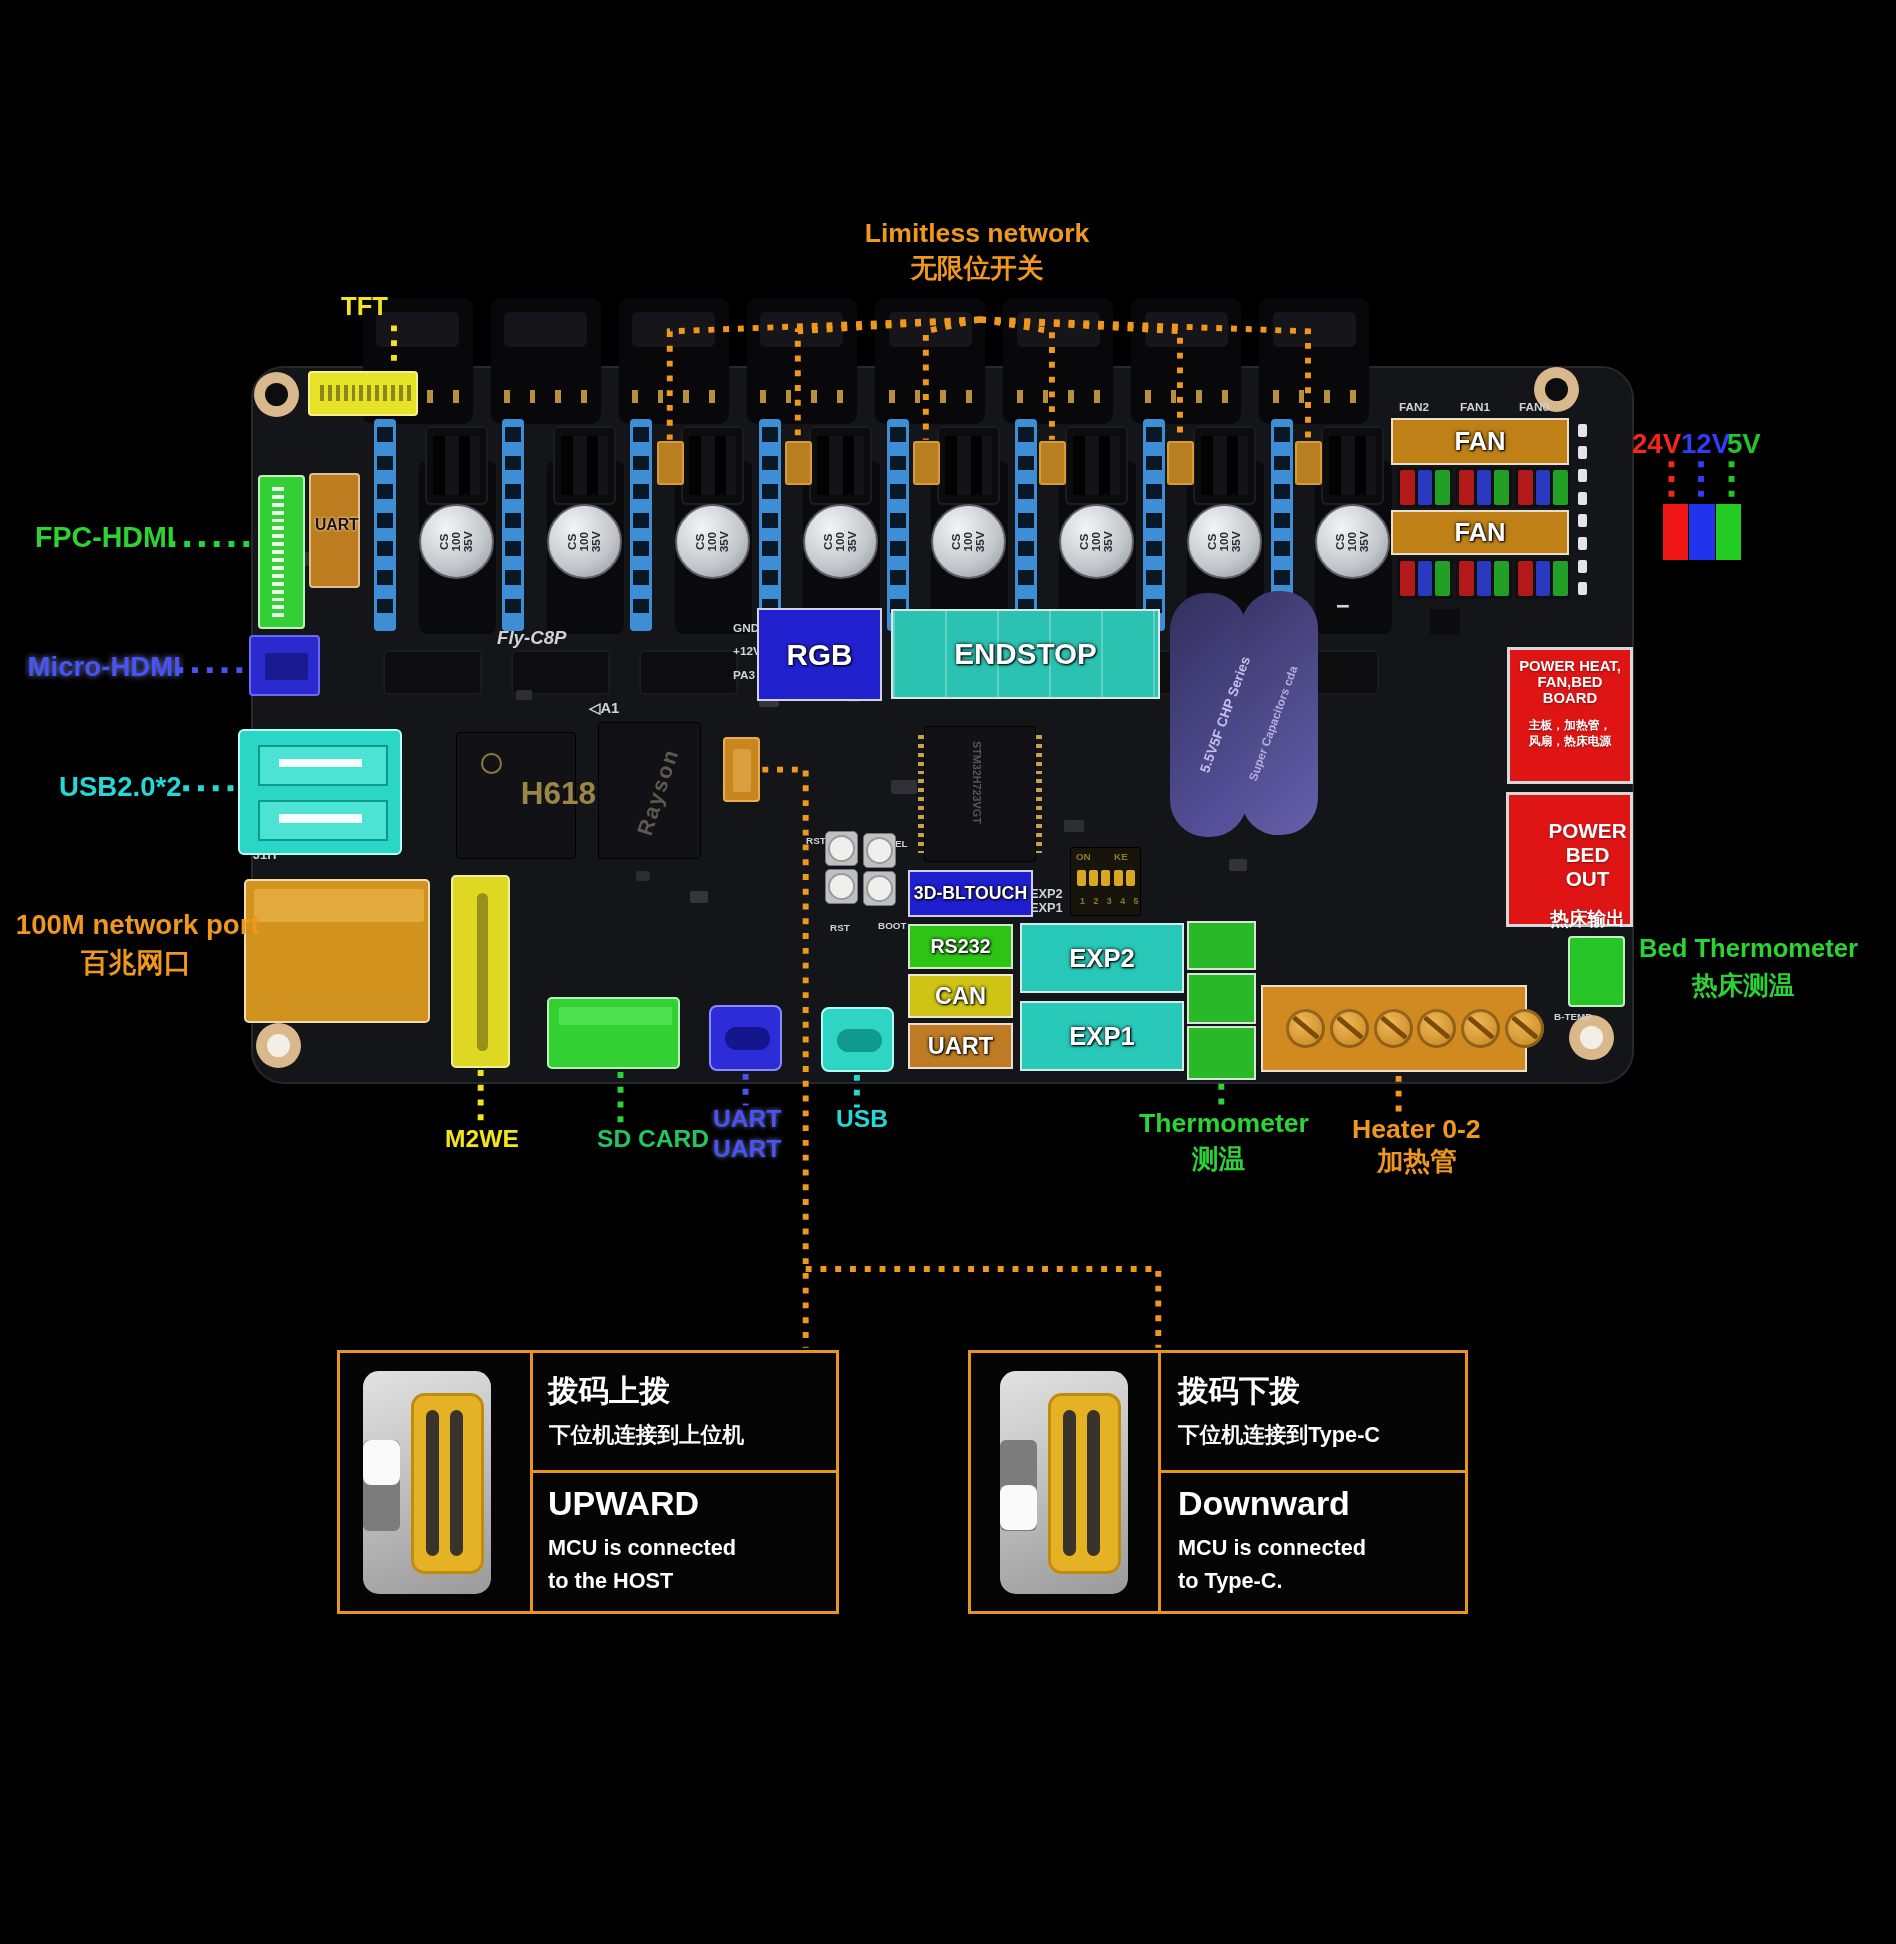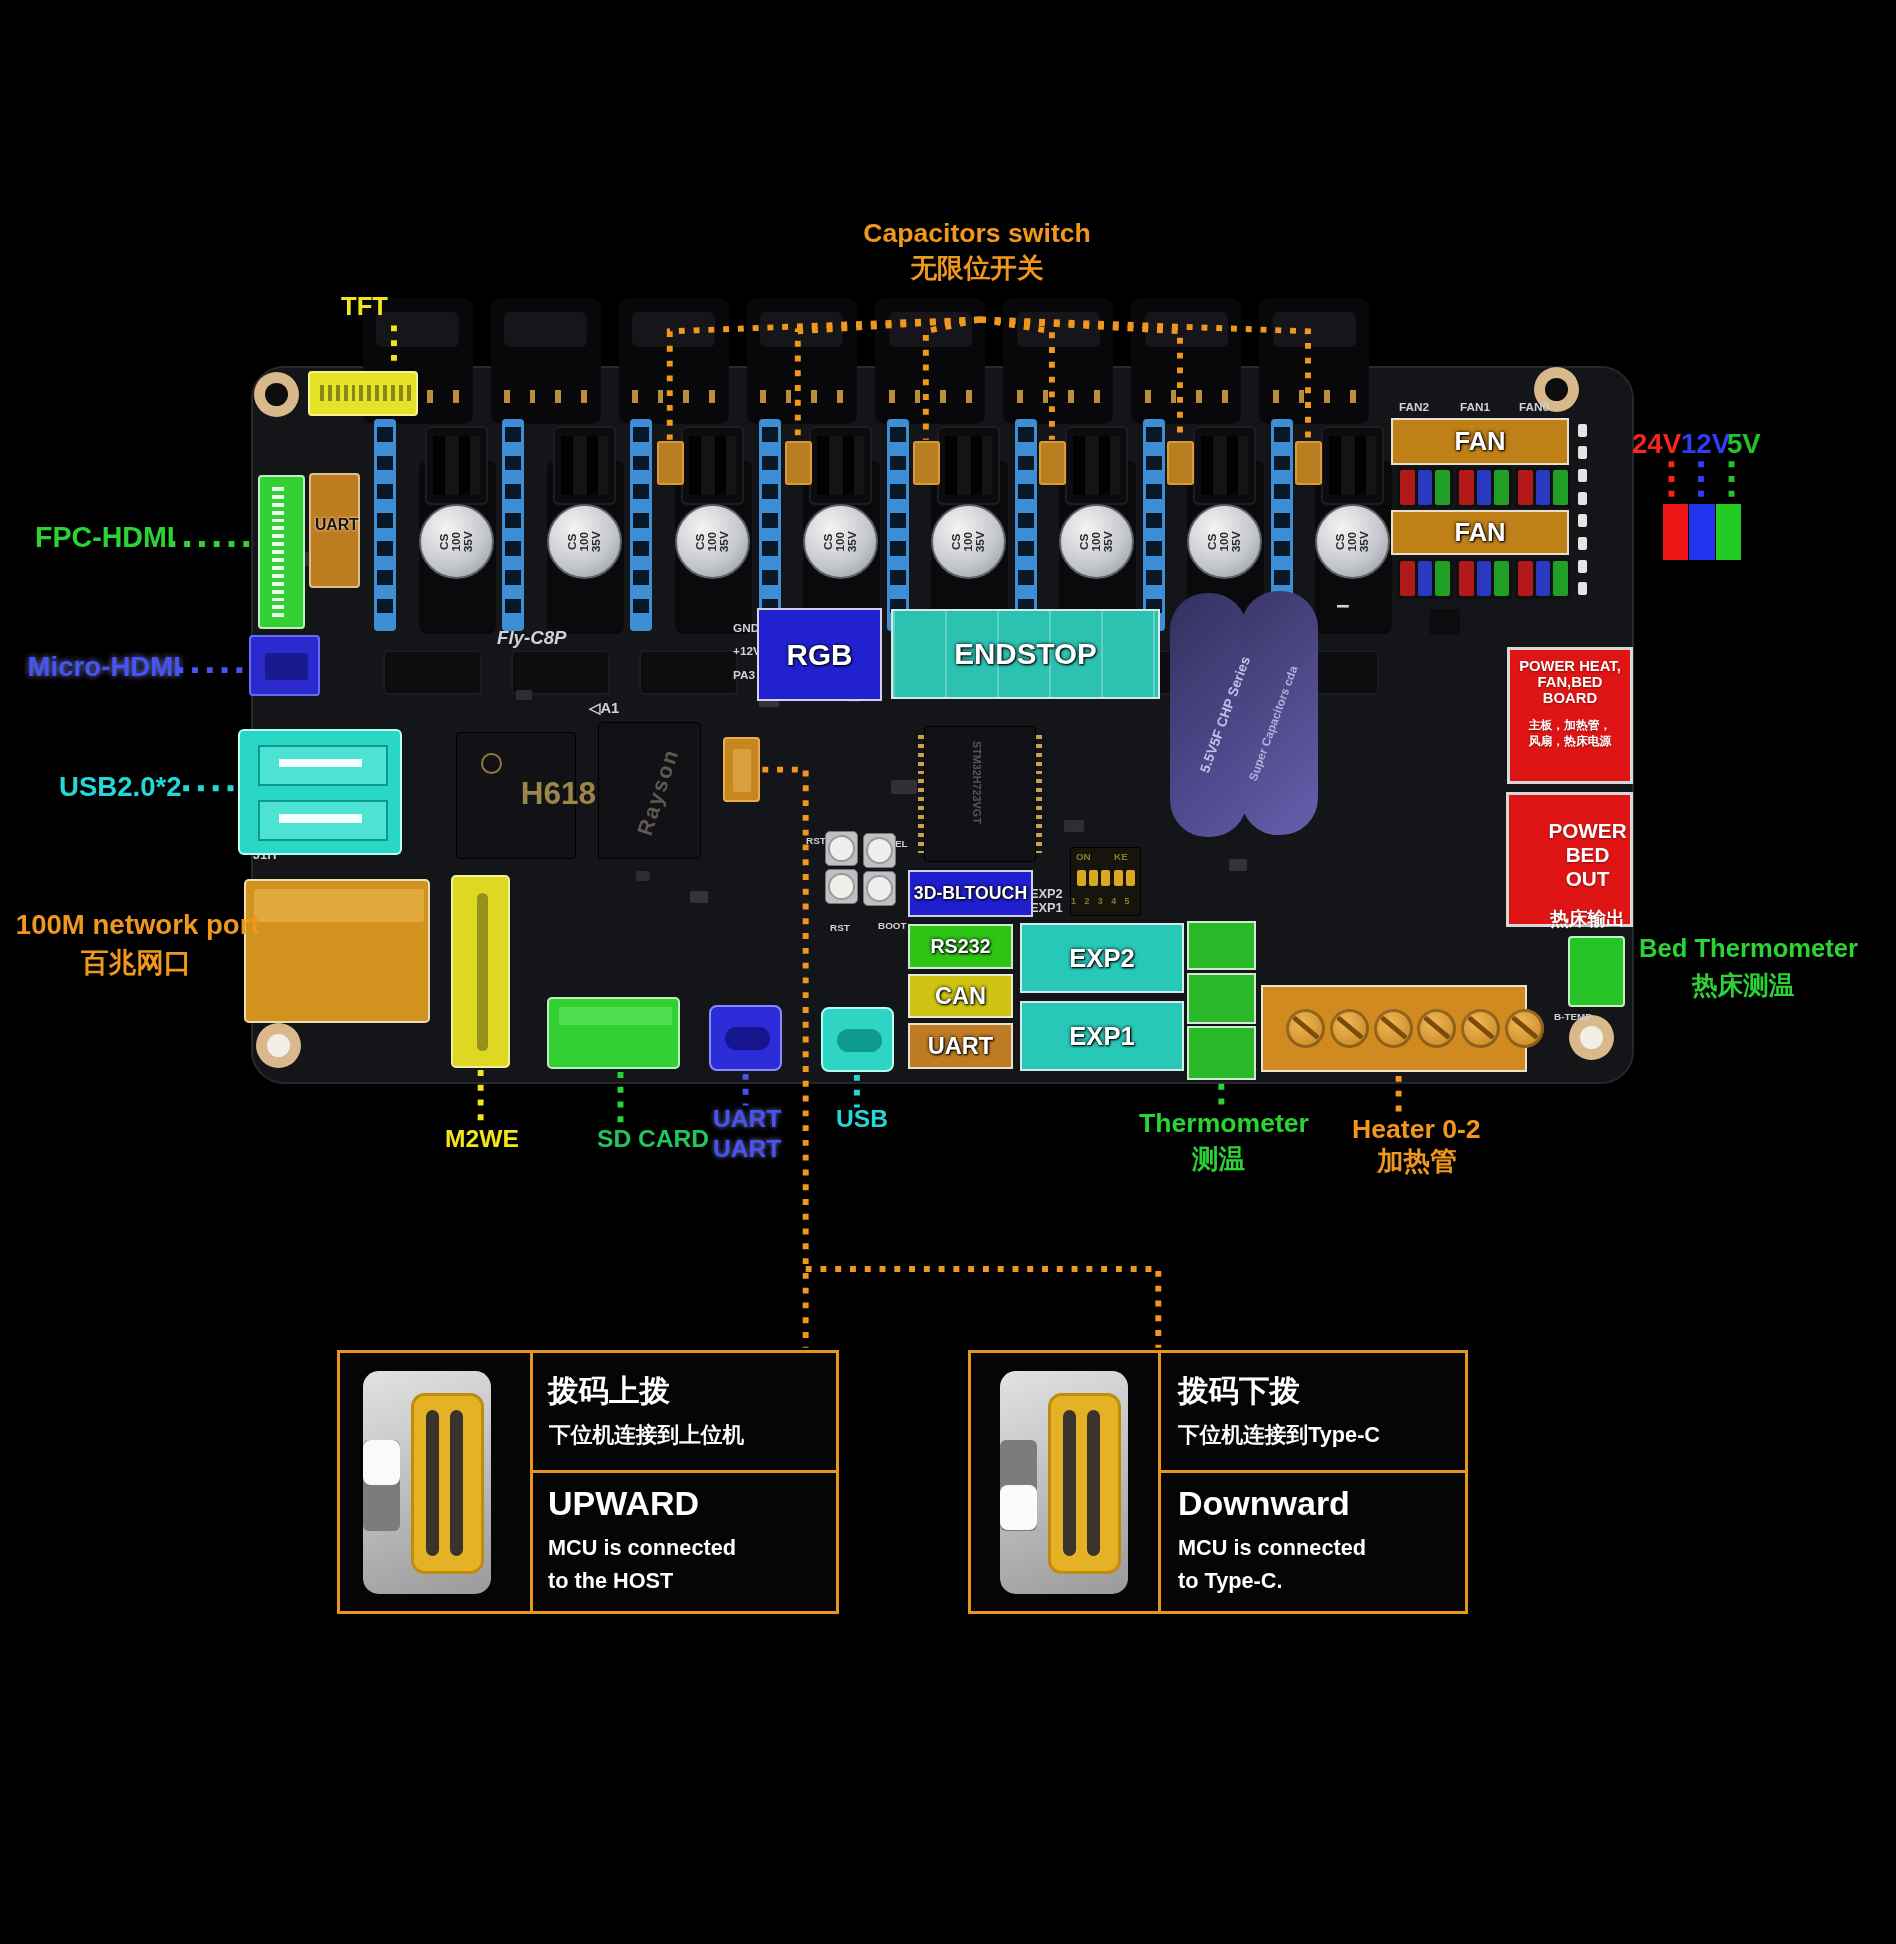--- a/index.html
+++ b/index.html
@@ -336,21 +336,21 @@
 <div class="abs" style="left:1070px;top:847px;width:69px;height:67px;background:#17140b;border:1px solid #000;border-radius:3px;">
   <div class="lbl" style="left:4.9px;top:3.9px;font-size:9.9px;color:#8a7a2a;">ON</div>
   <div class="lbl" style="left:43px;top:3.9px;font-size:9.9px;color:#8a7a2a;">KE</div>
   <div id="dipSliders">
       <div style="position: absolute; left: 5.9px; top: 21.7px; width: 8.9px; height: 16.7px; background: rgb(216, 168, 32); border-radius: 2px;"></div>
       <div style="position: absolute; left: 18px; top: 21.7px; width: 8.9px; height: 16.7px; background: rgb(216, 168, 32); border-radius: 2px;"></div>
       <div style="position: absolute; left: 30px; top: 21.7px; width: 8.9px; height: 16.7px; background: rgb(216, 168, 32); border-radius: 2px;"></div>
       <div style="position: absolute; left: 43px; top: 21.7px; width: 8.9px; height: 16.7px; background: rgb(216, 168, 32); border-radius: 2px;"></div>
       <div style="position: absolute; left: 55px; top: 21.7px; width: 8.9px; height: 16.7px; background: rgb(216, 168, 32); border-radius: 2px;"></div>
     </div>
-  <div class="lbl" style="left:0;top:49px;font-size:8.9px;color:#8a7a2a;letter-spacing:3px;">1 2 3 4 5</div>
+  <div class="lbl" style="left:9px;top:49px;font-size:8.9px;color:#8a7a2a;letter-spacing:3px;">1 2 3 4 5</div>
 </div>
 
 <div class="ovl" style="left:757px;top:608px;width:125px;height:93px;background:#2121cf;font-size:29.6px;">RGB</div>
 <div class="ovl" style="left:891px;top:609px;width:269px;height:90px;background:#2cc2b2;font-size:29.6px;background-image:repeating-linear-gradient(90deg,rgba(255,255,255,.25) 0 2px,rgba(0,0,0,0) 2px 52px);">ENDSTOP</div>
 <div class="ovl" style="left:908px;top:870px;width:125px;height:47px;background:#1f1fd0;font-size:17.7px;">3D-BLTOUCH</div>
 <div class="ovl" style="left:908px;top:924px;width:105px;height:45px;background:#2dc414;font-size:19.7px;">RS232</div>
 <div class="ovl" style="left:908px;top:974px;width:105px;height:44px;background:#cfc414;font-size:23.6px;">CAN</div>
 <div class="ovl" style="left:908px;top:1023px;width:105px;height:46px;background:#bf7b24;font-size:23.6px;">UART</div>
 <div class="ovl" style="left:1020px;top:923px;width:164px;height:70px;background:#28c8b8;font-size:25.6px;">EXP2</div>
 <div class="ovl" style="left:1020px;top:1001px;width:164px;height:70px;background:#28c8b8;font-size:25.6px;">EXP1</div>
@@ -389,21 +389,21 @@
   <div style="font-size:14.8px;">BOARD</div>
   <div style="font-size:11.8px;margin-top:11.8px;">主板，加热管，</div>
   <div style="font-size:11.8px;">风扇，热床电源</div>
 </div>
 <div class="redbox" style="left:1506px;top:792px;width:127px;height:135px;padding-top:23.6px;padding-left:36px;">
   <div style="font-size:20.7px;">POWER</div>
   <div style="font-size:20.7px;">BED OUT</div>
   <div style="font-size:18.7px;margin-top:15.8px;">热床输出</div>
 </div>
 
-<div class="lbl ctr" style="left: 977px; top: 219px; font-size: 26.6px; color: rgb(240, 152, 30);">Capacitors switch</div>
+<div class="lbl ctr" style="left: 977px; top: 219px; font-size: 26.6px; color: rgb(240, 152, 30);">Limitless network</div>
 <div class="lbl ctr" style="left: 977px; top: 254px; font-size: 26.6px; color: rgb(240, 152, 30);">无限位开关</div>
 <div class="lbl" style="left: 341px; top: 292px; font-size: 25.6px; color: rgb(242, 229, 28);">TFT</div>
 <div class="lbl" style="left: 35px; top: 522px; font-size: 28.6px; color: rgb(43, 211, 53);">FPC-HDMI</div>
 <div class="lbl" style="left: 27.6px; top: 652px; font-size: 27.6px; text-shadow: rgba(140, 150, 255, 0.8) 0px 0px 5.9px; color: rgb(72, 83, 242);">Micro-HDMI</div>
 <div class="lbl" style="left: 59px; top: 772px; font-size: 27.6px; color: rgb(38, 215, 215);">USB2.0*2</div>
 <div class="lbl" style="left: 15.8px; top: 910px; font-size: 27.6px; color: rgb(240, 152, 30);">100M network port</div>
 <div class="lbl" style="left: 81px; top: 948px; font-size: 27.6px; color: rgb(240, 152, 30);">百兆网口</div>
 <div class="lbl" style="left: 445px; top: 1125px; font-size: 24.6px; color: rgb(242, 229, 28);">M2WE</div>
 <div class="lbl" style="left: 597px; top: 1125px; font-size: 24.6px; color: #22c55e;">SD CARD</div>
 <div class="lbl" style="left: 713px; top: 1105px; font-size: 24.6px; text-shadow: rgba(150, 160, 255, 0.7) 0px 0px 4.9px; color: rgb(72, 83, 242);">UART</div>

